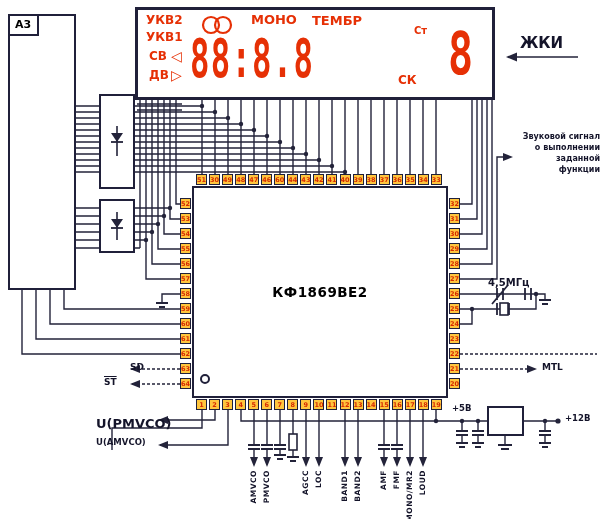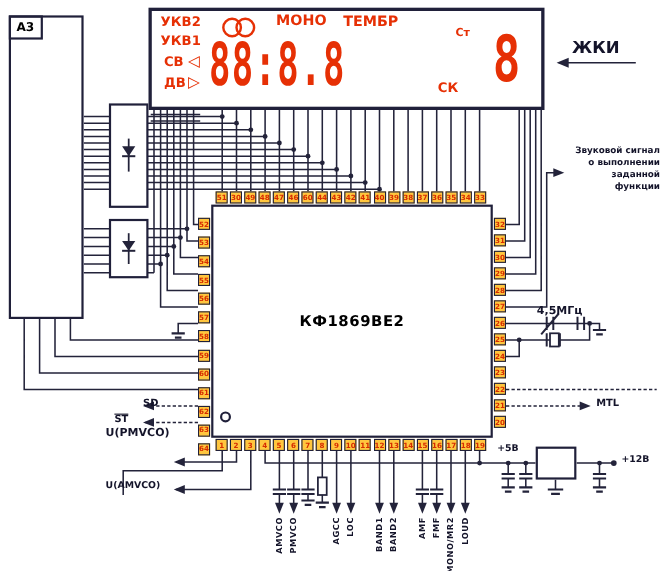--- a/index.html
+++ b/index.html
@@ -22,21 +22,21 @@
   #pin1mark{position:absolute;left:200px;top:374px;width:10px;height:10px;border:2px solid #20203a;
             border-radius:50%;box-sizing:border-box;z-index:3;}
   
   .pins-h{position:absolute;display:flex;justify-content:space-between;z-index:4;}
   .pins-v{position:absolute;display:flex;flex-direction:column;justify-content:space-between;z-index:4;}
   .pin{width:11px;height:11px;background:#ffc63e;border:1.4px solid #20203a;box-sizing:border-box;
        font-size:6.5px;font-weight:bold;color:#d62b00;display:flex;align-items:center;justify-content:center;
        font-family:"DejaVu Sans",sans-serif;}
   #pins-top{left:196px;top:174px;width:246px;height:11px;}
   #pins-bottom{left:196px;top:399px;width:246px;height:11px;}
-  #pins-left{left:180px;top:198px;width:11px;height:216px;}
+  #pins-left{left:180px;top:198px;width:11px;height:191px;}
   #pins-right{left:449px;top:198px;width:11px;height:191px;align-items:flex-end;}
   
   .ann{position:absolute;font-size:9px;font-weight:bold;color:#14142a;z-index:3;white-space:nowrap;}
   .vlabel{position:absolute;writing-mode:vertical-rl;transform:rotate(180deg);font-size:7.5px;
           font-weight:bold;color:#14142a;z-index:3;letter-spacing:.5px;}
   #sound-text{position:absolute;left:513px;top:131px;width:87px;font-size:8px;font-weight:bold;
               text-align:right;line-height:11px;z-index:3;color:#14142a;}
   #reg{left:487px;top:406px;width:37px;height:30px;border-width:2px;}
   #stereo-svg{position:absolute;left:60px;top:3px;z-index:3;}
 </style>
@@ -278,21 +278,21 @@
   <div id="sound-text">
     <div>Звуковой сигнал</div>
     <div>о выполнении</div>
     <div>заданной функции</div>
   </div>
 
   <div class="ann" style="left:488px;top:277px;font-size:10px;">4,5МГц</div>
   <div class="ann" style="left:542px;top:362px;">MTL</div>
   <div class="ann" style="left:100px;top:362px;margin-left:30px;">SD</div>
   <div class="ann" style="left:104px;top:377px;text-decoration:overline;">ST</div>
-  <div class="ann" style="left:96px;top:388px;font-size:10px;">U(PMVCO)</div>
+  <div class="ann" style="left:96px;top:416px;font-size:13px;">U(PMVCO)</div>
   <div class="ann" style="left:96px;top:437px;font-size:8.5px;">U(AMVCO)</div>
   <div class="ann" style="left:452px;top:403px;font-size:8.5px;">+5В</div>
   <div class="ann" style="left:565px;top:413px;font-size:8.5px;text-align:center;">+12В</div>
 
   <div class="vlabel" style="left:249px;top:470px;">AMVCO</div>
   <div class="vlabel" style="left:262px;top:470px;">PMVCO</div>
   <div class="vlabel" style="left:301px;top:470px;">AGCC</div>
   <div class="vlabel" style="left:314px;top:470px;">LOC</div>
   <div class="vlabel" style="left:340px;top:470px;">BAND1</div>
   <div class="vlabel" style="left:353px;top:470px;">BAND2</div>

